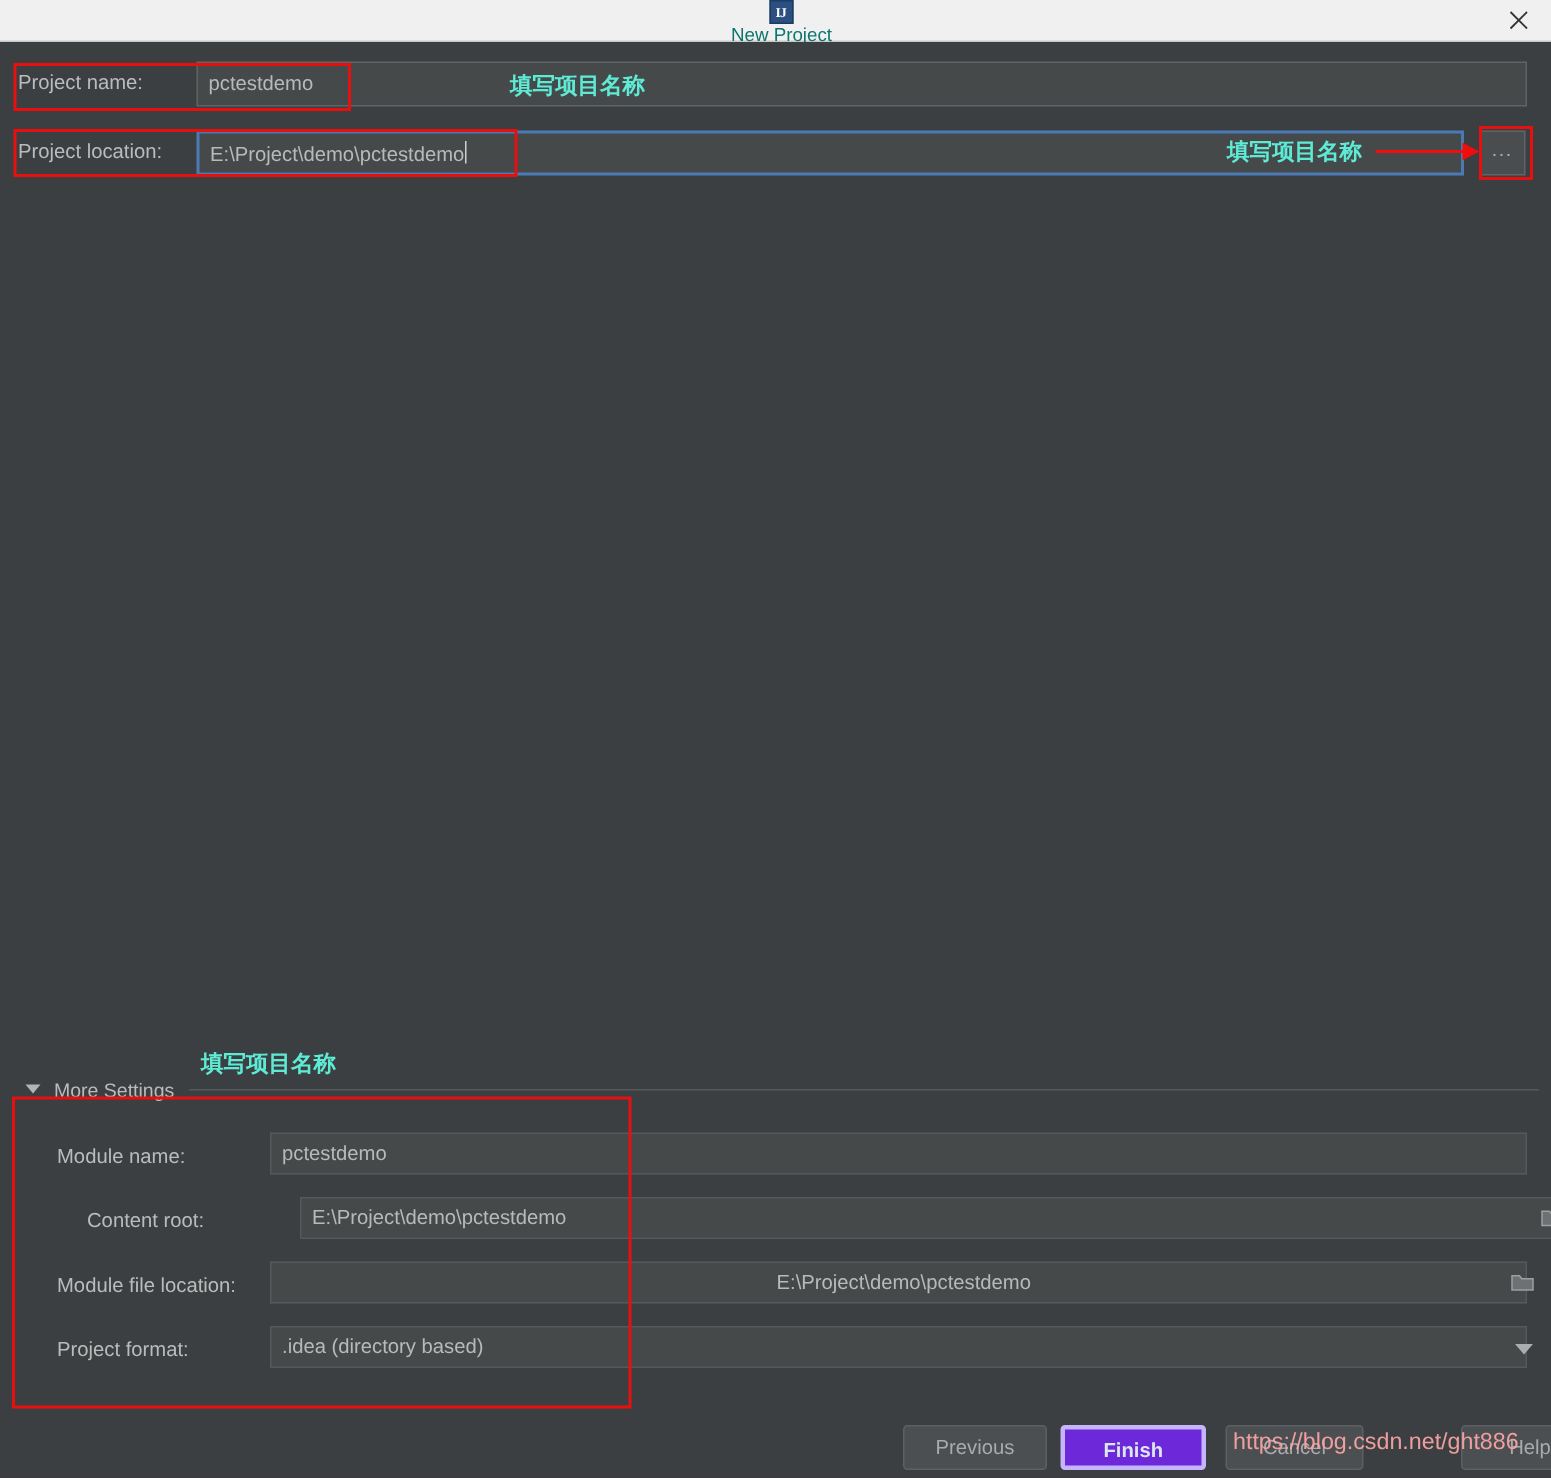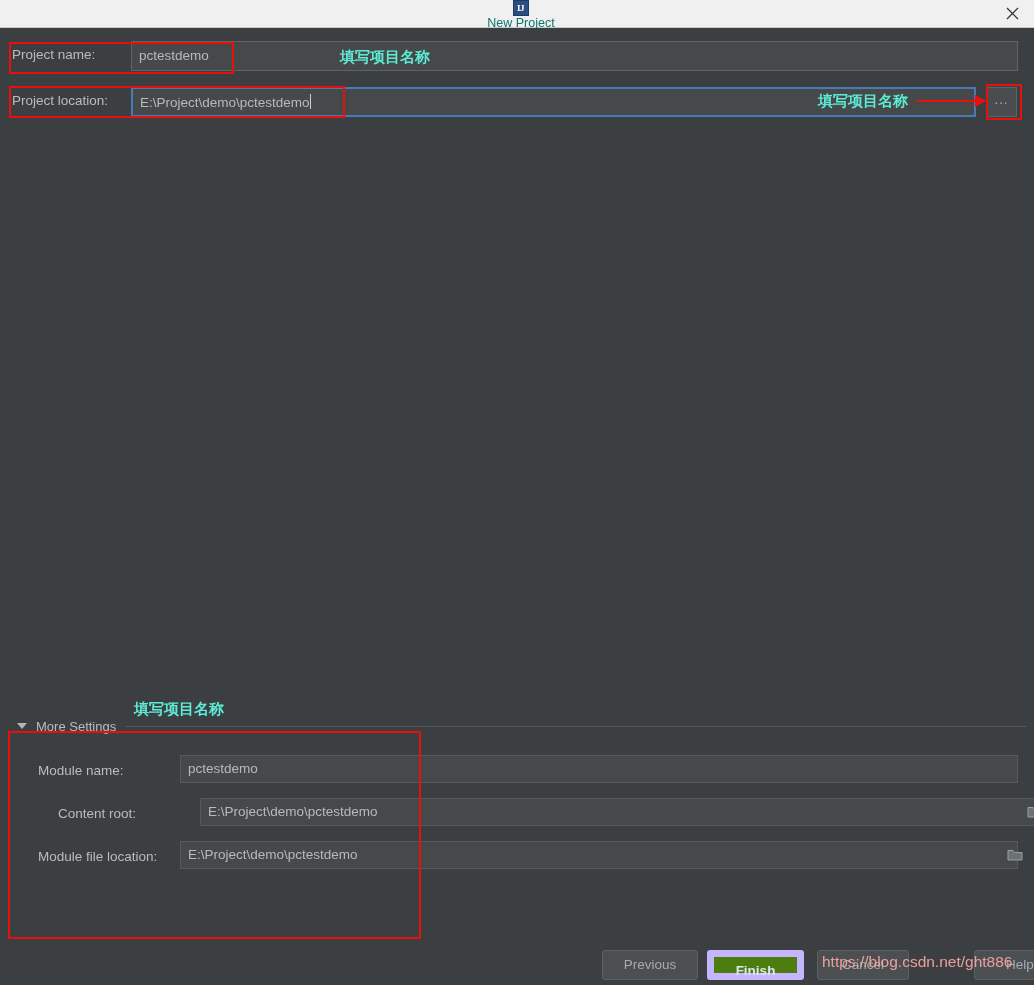--- a/index.html
+++ b/index.html
@@ -231,22 +231,22 @@
     border: 1px solid #5d6163;
     border-radius: 3px;
     color: #a7abad;
     font-size: 13.5px;
     line-height: 28px;
     text-align: center;
   }
   .btn-prev { left: 602px; width: 96px; }
   .btn-finish {
     left: 707px; width: 97px;
-    background: #4d7c0f;
-    border: 7px solid #c4b5fd;
+    background: #6d28d9;
+    border: 3px solid #c4b5fd;
     color: #dce6f0;
     font-weight: bold;
   }
   .btn-cancel { left: 817px; width: 92px; text-align: center; }
   .btn-help   { left: 974px; width: 92px; }
 
   
   .anno-box {
     position: absolute;
     border: 2px solid #e8100f;
@@ -345,30 +345,35 @@
       <div class="ms-row" style="top:83px;margin-left:20px;">
         <div class="ms-lbl">Content root:</div>
         <div class="ms-field with-icon">E:\Project\demo\pctestdemo</div>
         <div class="folder-ico">
           <svg width="17" height="14" viewBox="0 0 17 14">
             <path d="M1 2.5 L1 12 L15 12 L15 4.5 L7.5 4.5 L6 2.5 Z" fill="#6d7173" stroke="#9aa0a2" stroke-width="1"></path>
           </svg>
         </div>
       </div>
 
-      <div class="ms-row" style="top:126px;">
+      <div class="ms-row" style="top:126px;text-align:center;">
         <div class="ms-lbl">Module file location:</div>
         <div class="ms-field with-icon">E:\Project\demo\pctestdemo</div>
         <div class="folder-ico">
           <svg width="17" height="14" viewBox="0 0 17 14">
             <path d="M1 2.5 L1 12 L15 12 L15 4.5 L7.5 4.5 L6 2.5 Z" fill="#6d7173" stroke="#9aa0a2" stroke-width="1"></path>
           </svg>
         </div>
       </div>
 
+      <div class="ms-row" style="top:169px;">
+        <div class="ms-lbl">Project format:</div>
+        <div class="ms-field">.idea (directory based)</div>
+        <div class="dd-arrow"></div>
+      </div>
 
     </div>
 
     <div class="footer">
       <div class="btn btn-prev">Previous</div>
       <div class="btn btn-finish">Finish</div>
       <div class="btn btn-cancel">Cancel</div>
       <div class="btn btn-help">Help</div>
     </div>
 

